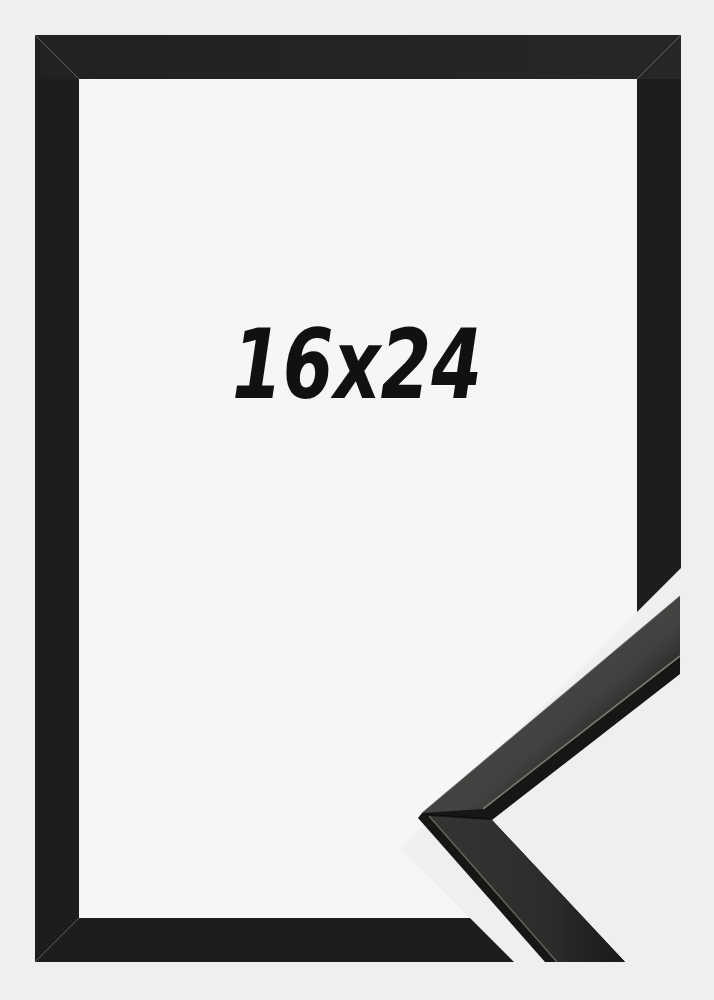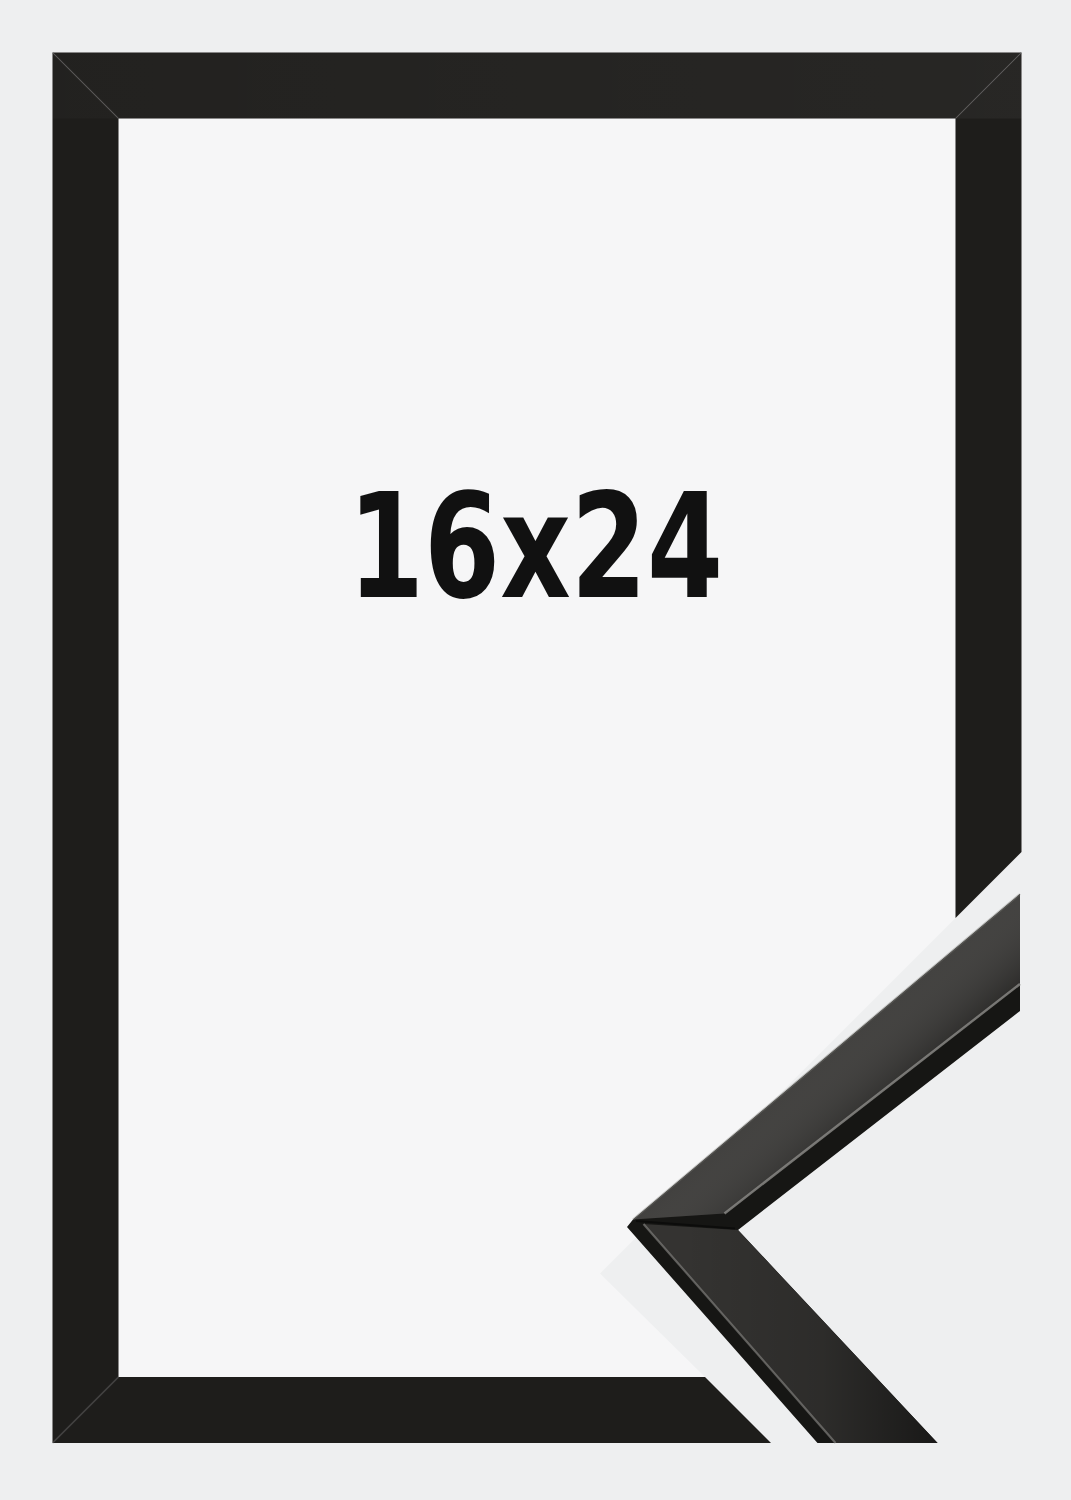--- a/index.html
+++ b/index.html
@@ -9,20 +9,21 @@
   body {
     width: 714px;
     height: 1000px;
     overflow: hidden;
     font-family: "DejaVu Sans", "Liberation Sans", sans-serif;
   }
   .stage {
     position: relative;
     width: 714px;
     height: 764px;
+    font-style: italic;
   }
   svg { display: block; }
   .size-label {
     font-family: "DejaVu Sans", "Liberation Sans", sans-serif;
     font-weight: 700;
   }
 </style>
 </head>
 <body>
 

